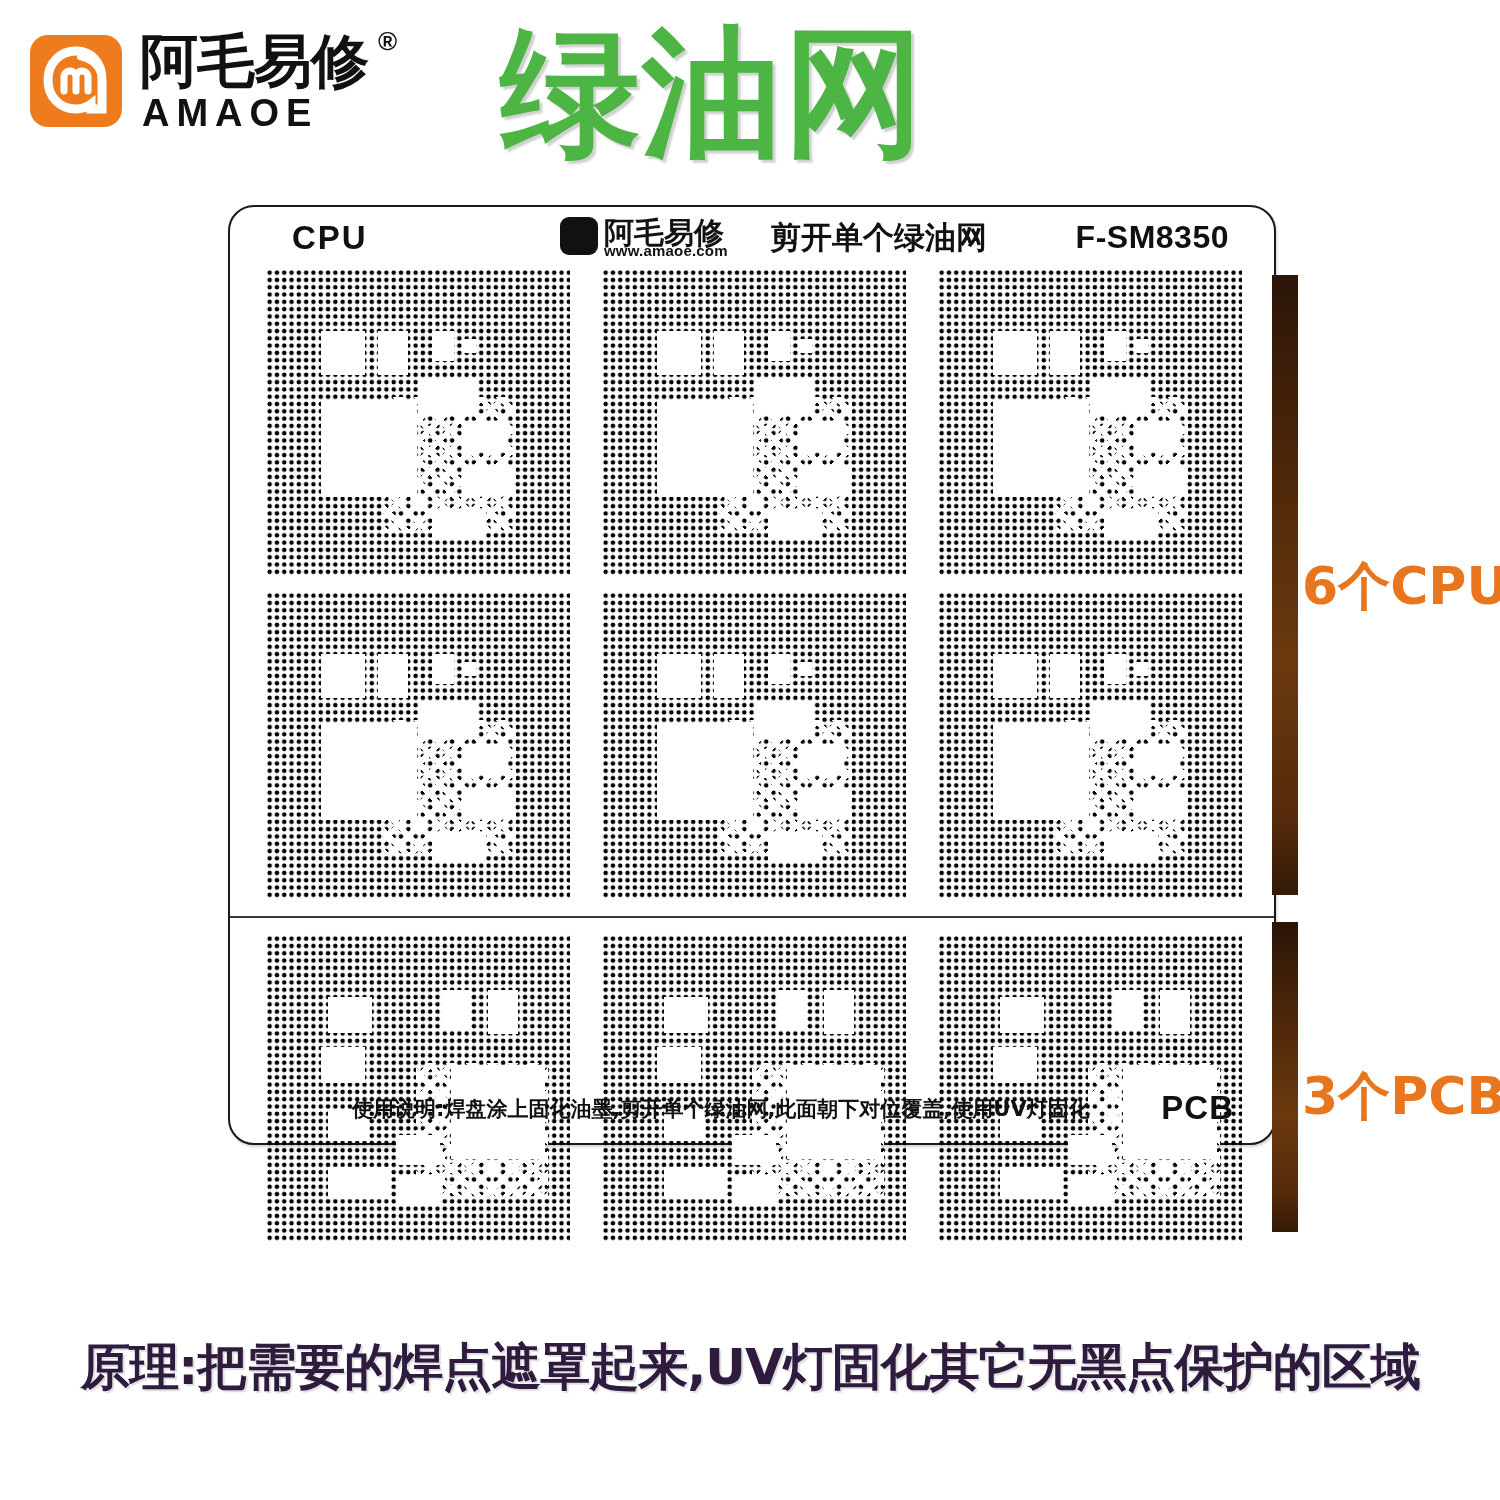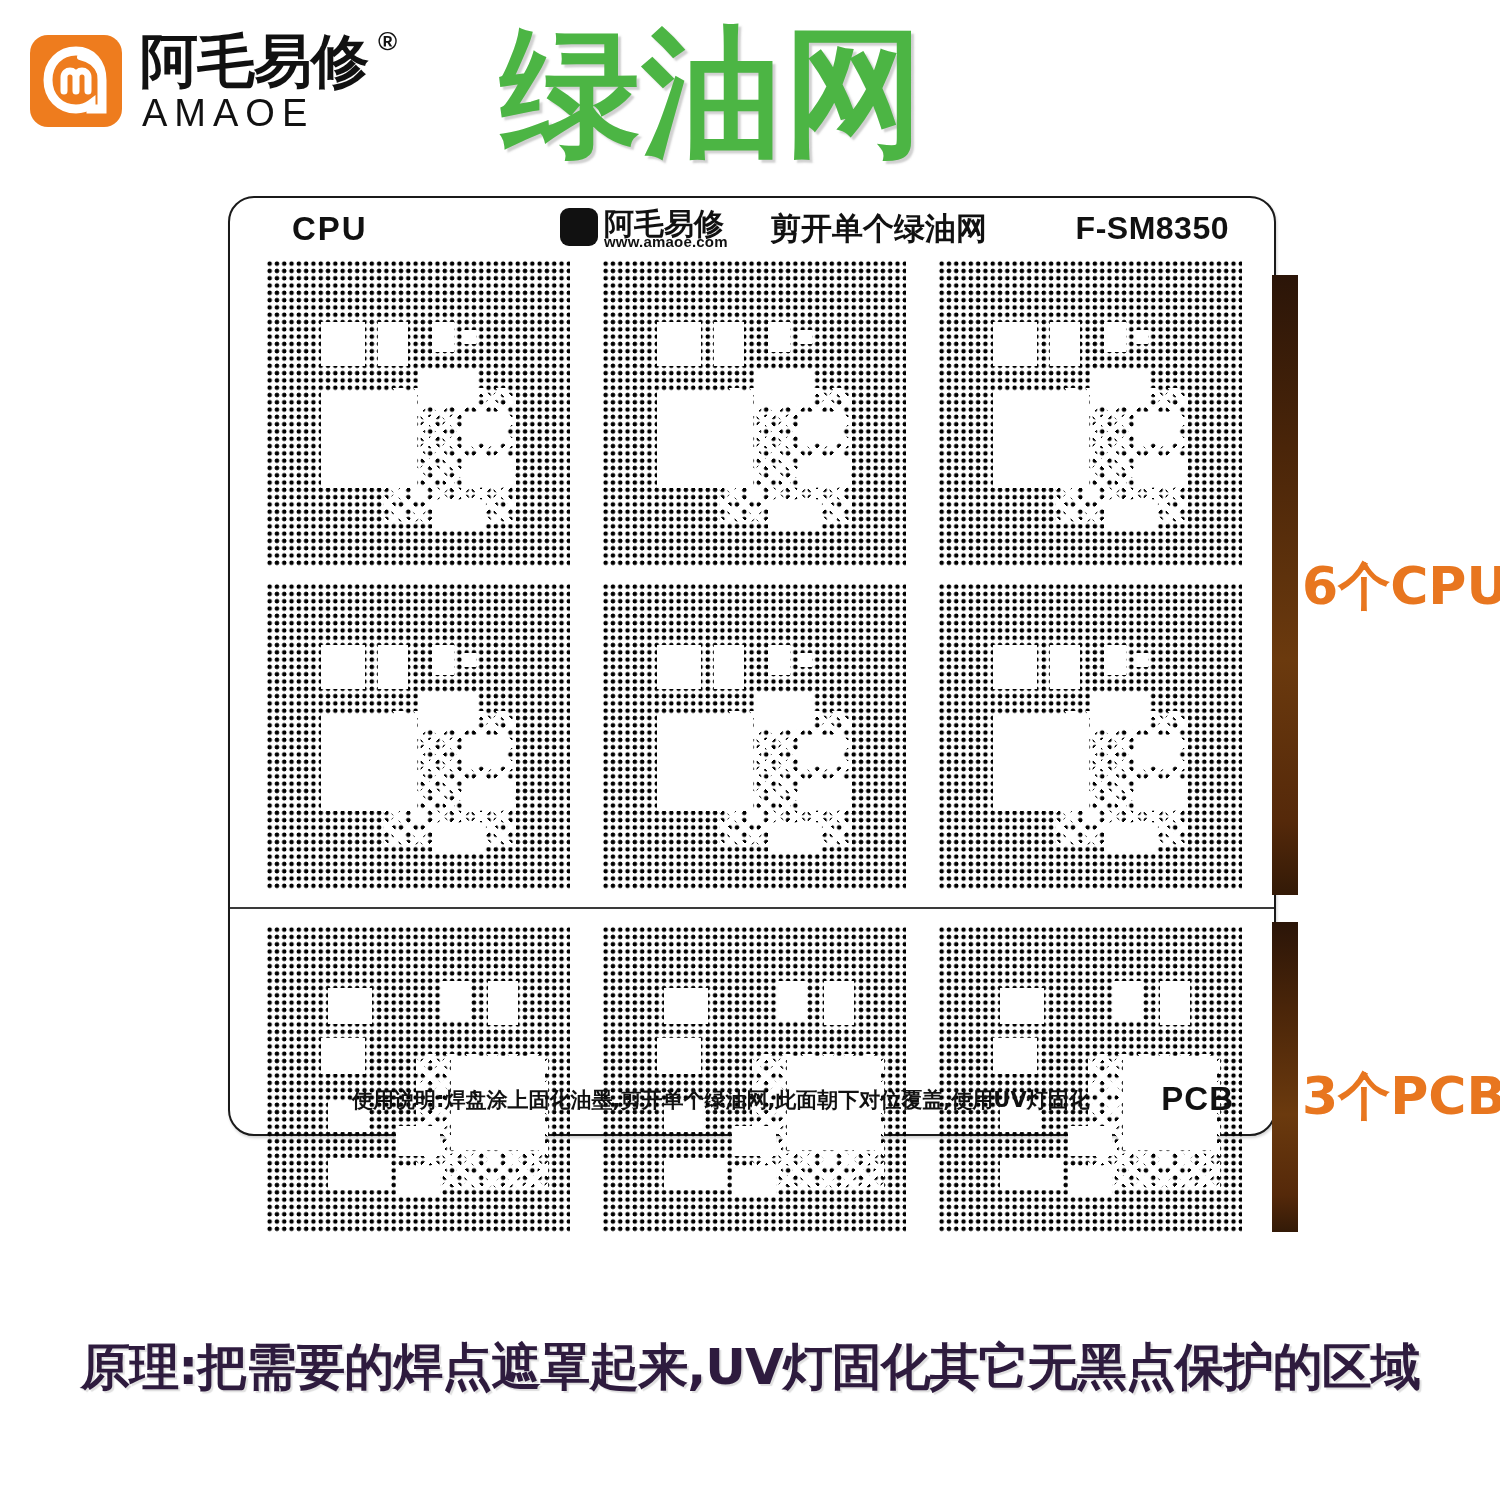--- a/index.html
+++ b/index.html
@@ -22,35 +22,35 @@
   #brand-cn {
     font-size:58px; font-weight:bold; color:#111; letter-spacing:-1px;
     line-height:62px; white-space:nowrap;
     font-family:"DejaVu Sans","Liberation Sans",sans-serif;
   }
   #brand-reg {
     position:absolute; left:238px; top:-4px; font-size:26px; font-weight:bold; color:#111;
   }
   #brand-en {
     position:absolute; left:2px; top:62px;
-    font-size:38px; font-weight:normal; color:#111; letter-spacing:7px;
+    font-size:38px; font-weight:bold; color:#111; letter-spacing:7px;
   }
 
   
   #green-title {
     position:absolute; left:500px; top:18px;
     font-size:140px; font-weight:bold; color:#4CB544;
     letter-spacing:2px; line-height:150px; white-space:nowrap;
     text-shadow:3px 3px 2px rgba(120,120,120,.35);
     font-family:"DejaVu Sans","Liberation Sans",sans-serif;
   }
 
   
   #stencil-card {
-    position:absolute; left:228px; top:196px; width:1048px; height:940px;
+    position:absolute; left:228px; top:205px; width:1048px; height:940px;
     background:#fff; border:2px solid #1a1a1a; border-radius:26px;
     box-shadow:1px 2px 3px rgba(0,0,0,.18);
     text-align:right;
   }
 
   
   #card-header {
     position:absolute; left:0; top:0; width:100%; height:58px;
   }
   #card-cpu-label {

